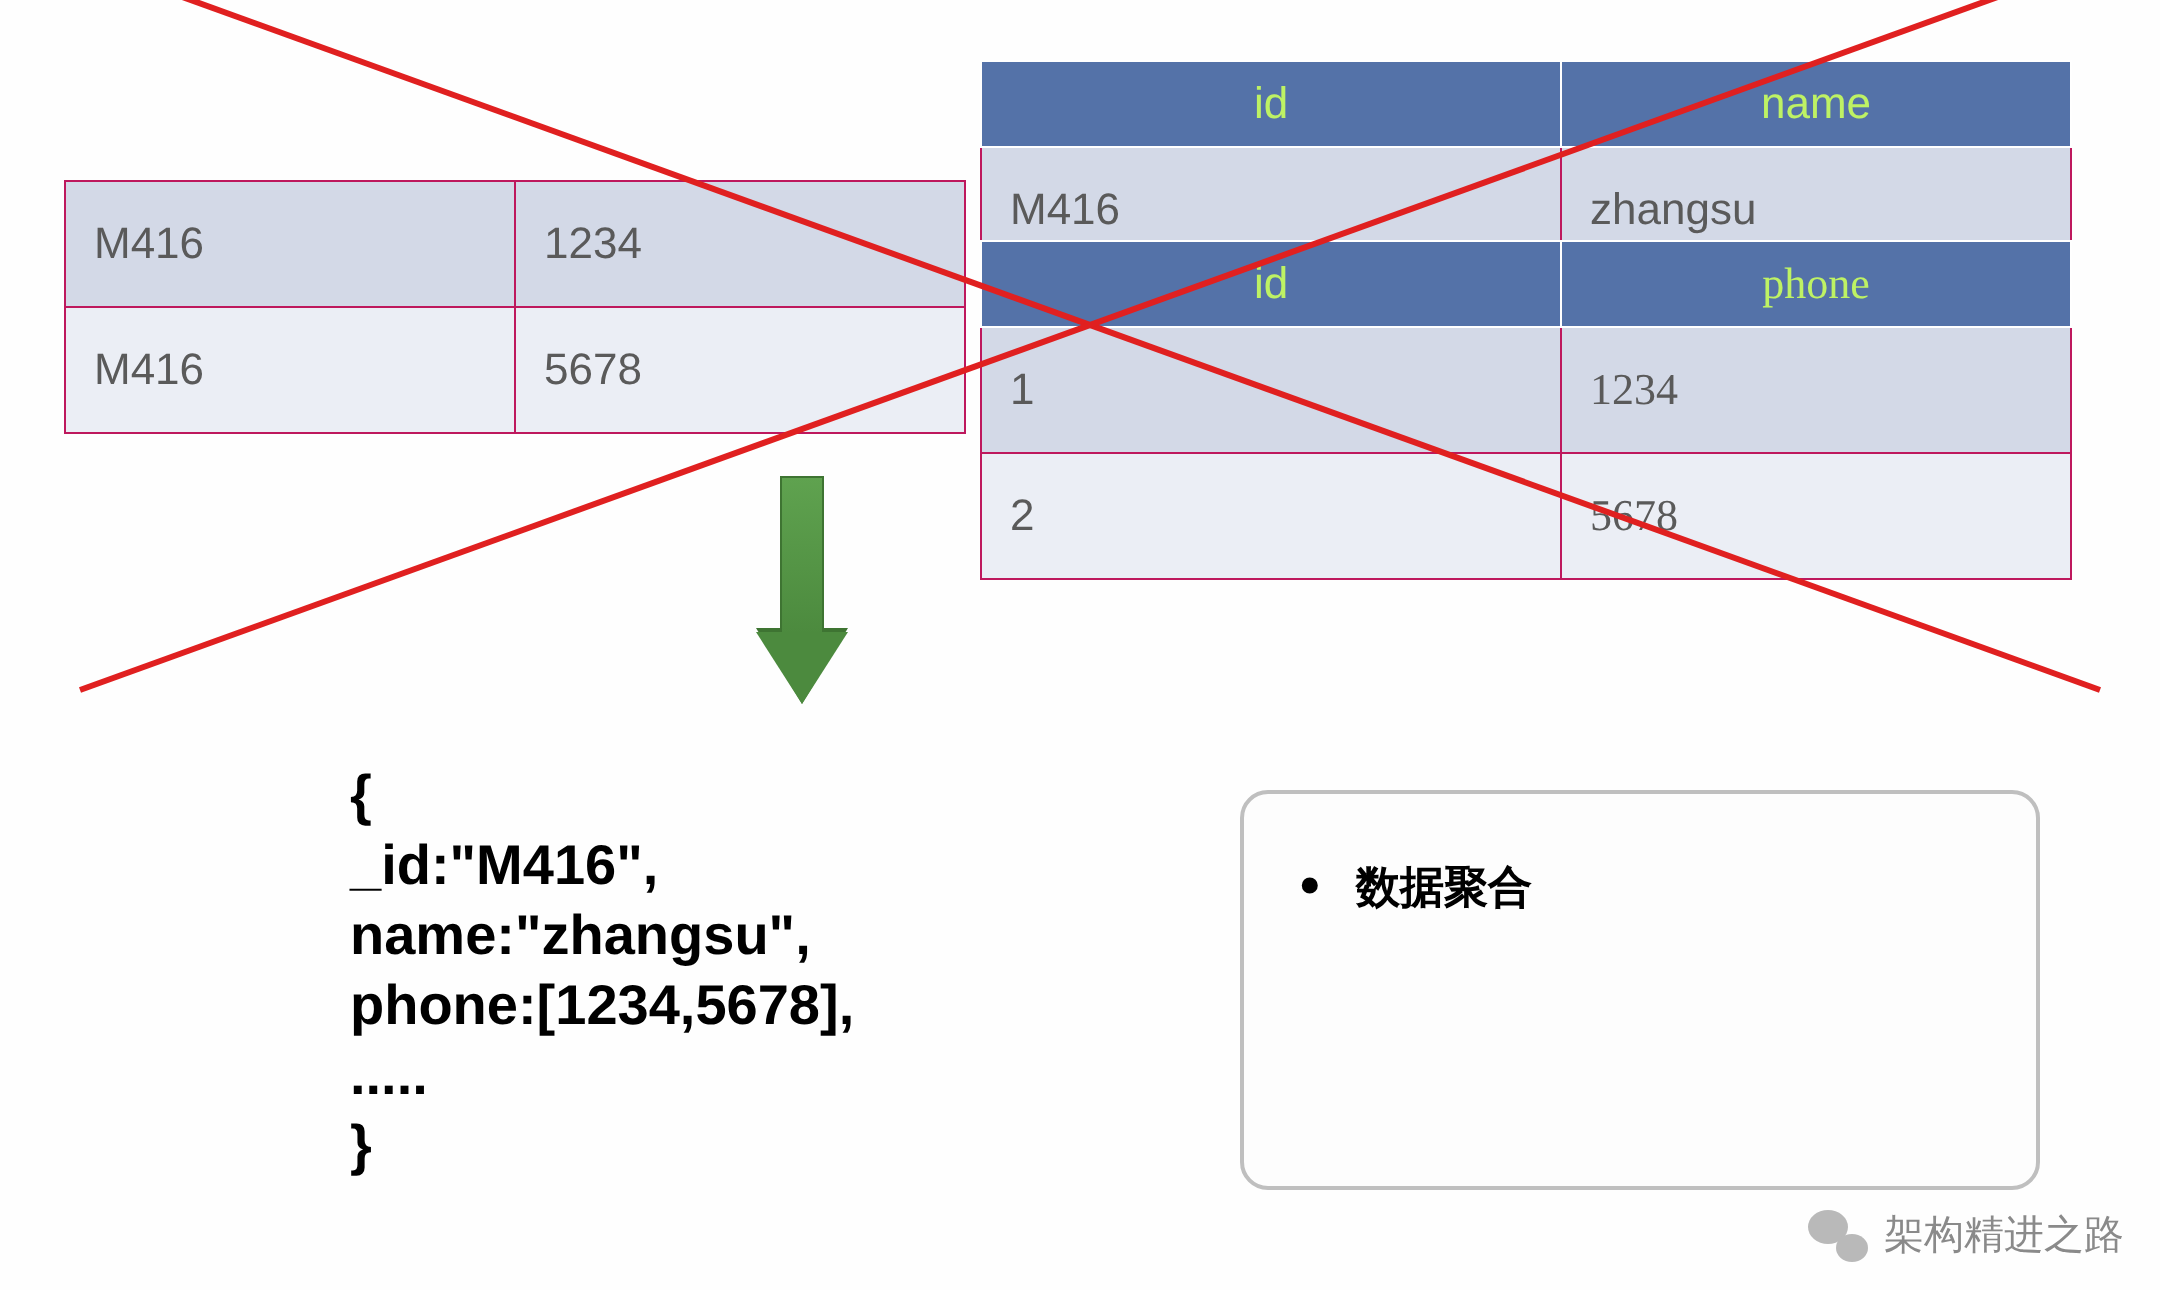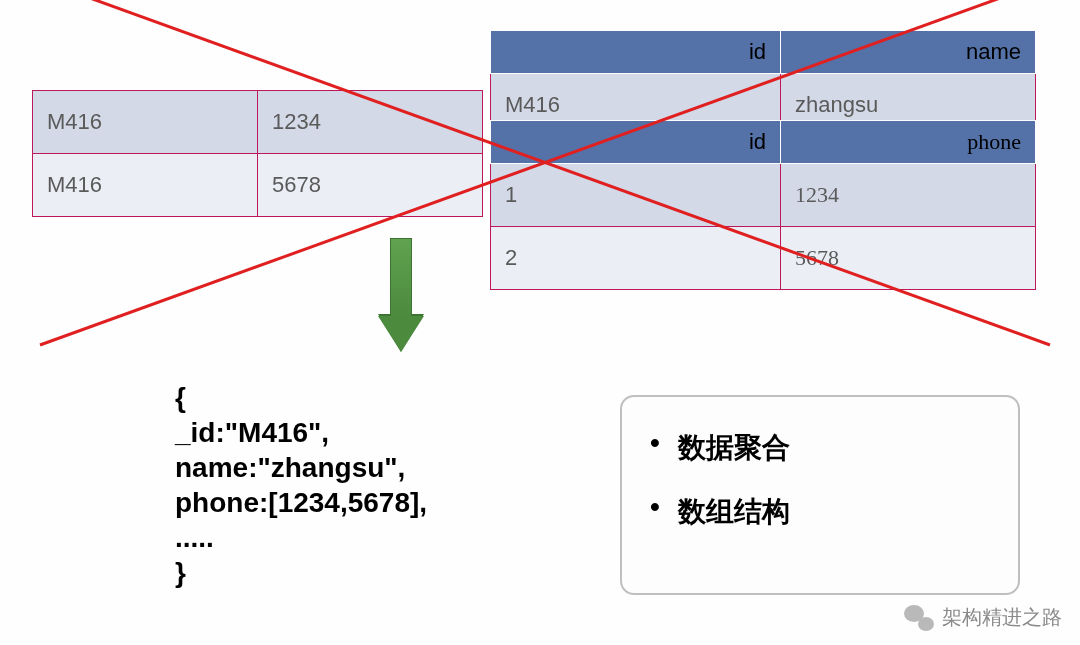--- a/index.html
+++ b/index.html
@@ -11,22 +11,22 @@
       position: relative;
       overflow: hidden;
     }
     .table {
       position: absolute;
       border-collapse: collapse;
       font-size: 22px;
     }
     .table th {
       background: #5472a8;
-      color: #000000;
-      text-align: right;
+      color: #bef264;
+      text-align: center;
       padding: 8px 14px;
       font-weight: normal;
       border: 1px solid #fff;
     }
     .table td {
       padding: 18px 14px;
       border: 1px solid #be185d;
       color: #5a5a5a;
     }
     .row-a { background: #d3d9e7; }
@@ -110,21 +110,21 @@
       height: 200px;
       border: 2px solid #bfbfbf;
       border-radius: 14px;
       background: #fdfdfd;
       padding: 18px 28px;
     }
     .callout ul {
       list-style: none;
     }
     .callout li {
-      font-size: 28px;
+      font-size: 22px;
       font-weight: bold;
       color: #000;
       margin: 14px 0 26px 0;
       position: relative;
       padding-left: 28px;
     }
     .callout li::before {
       content: "•";
       position: absolute;
       left: 0;
@@ -224,21 +224,20 @@
 <div class="code-block"><span>{</span>
 <span>_id:"M416",</span>
 <span>name:"zhangsu",</span>
 <span>phone:[1234,5678],</span>
 <span>.....</span>
 <span>}</span></div>
 
 <div class="callout">
   <ul>
     <li>数据聚合</li>
-    <li>数组结构</li>
   </ul>
 </div>
 
 <svg class="cross-svg">
   <line x1="40" y1="-20" x2="1050" y2="345" stroke="#e02020" stroke-width="3"></line>
   <line x1="1050" y1="-20" x2="40" y2="345" stroke="#e02020" stroke-width="3"></line>
 </svg>
 
 <div class="watermark">
   <span class="wechat-icon"></span>

